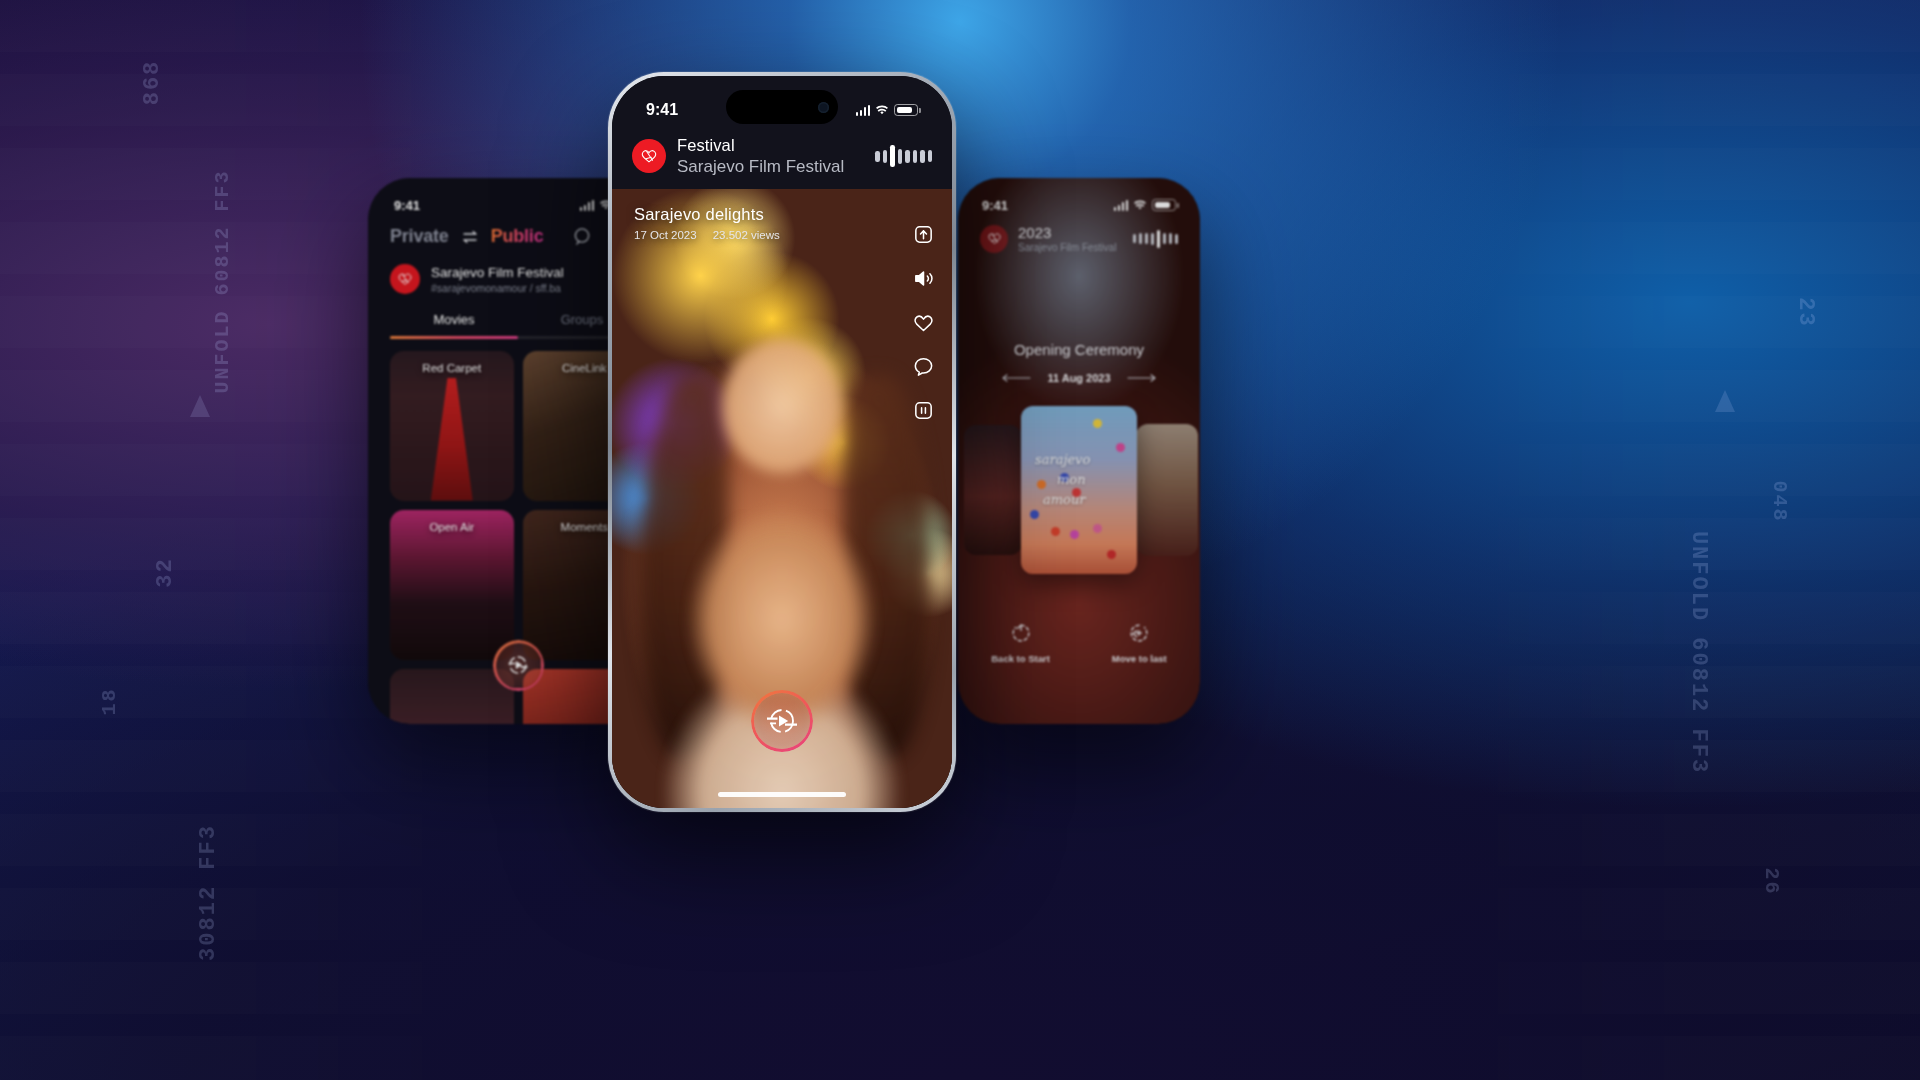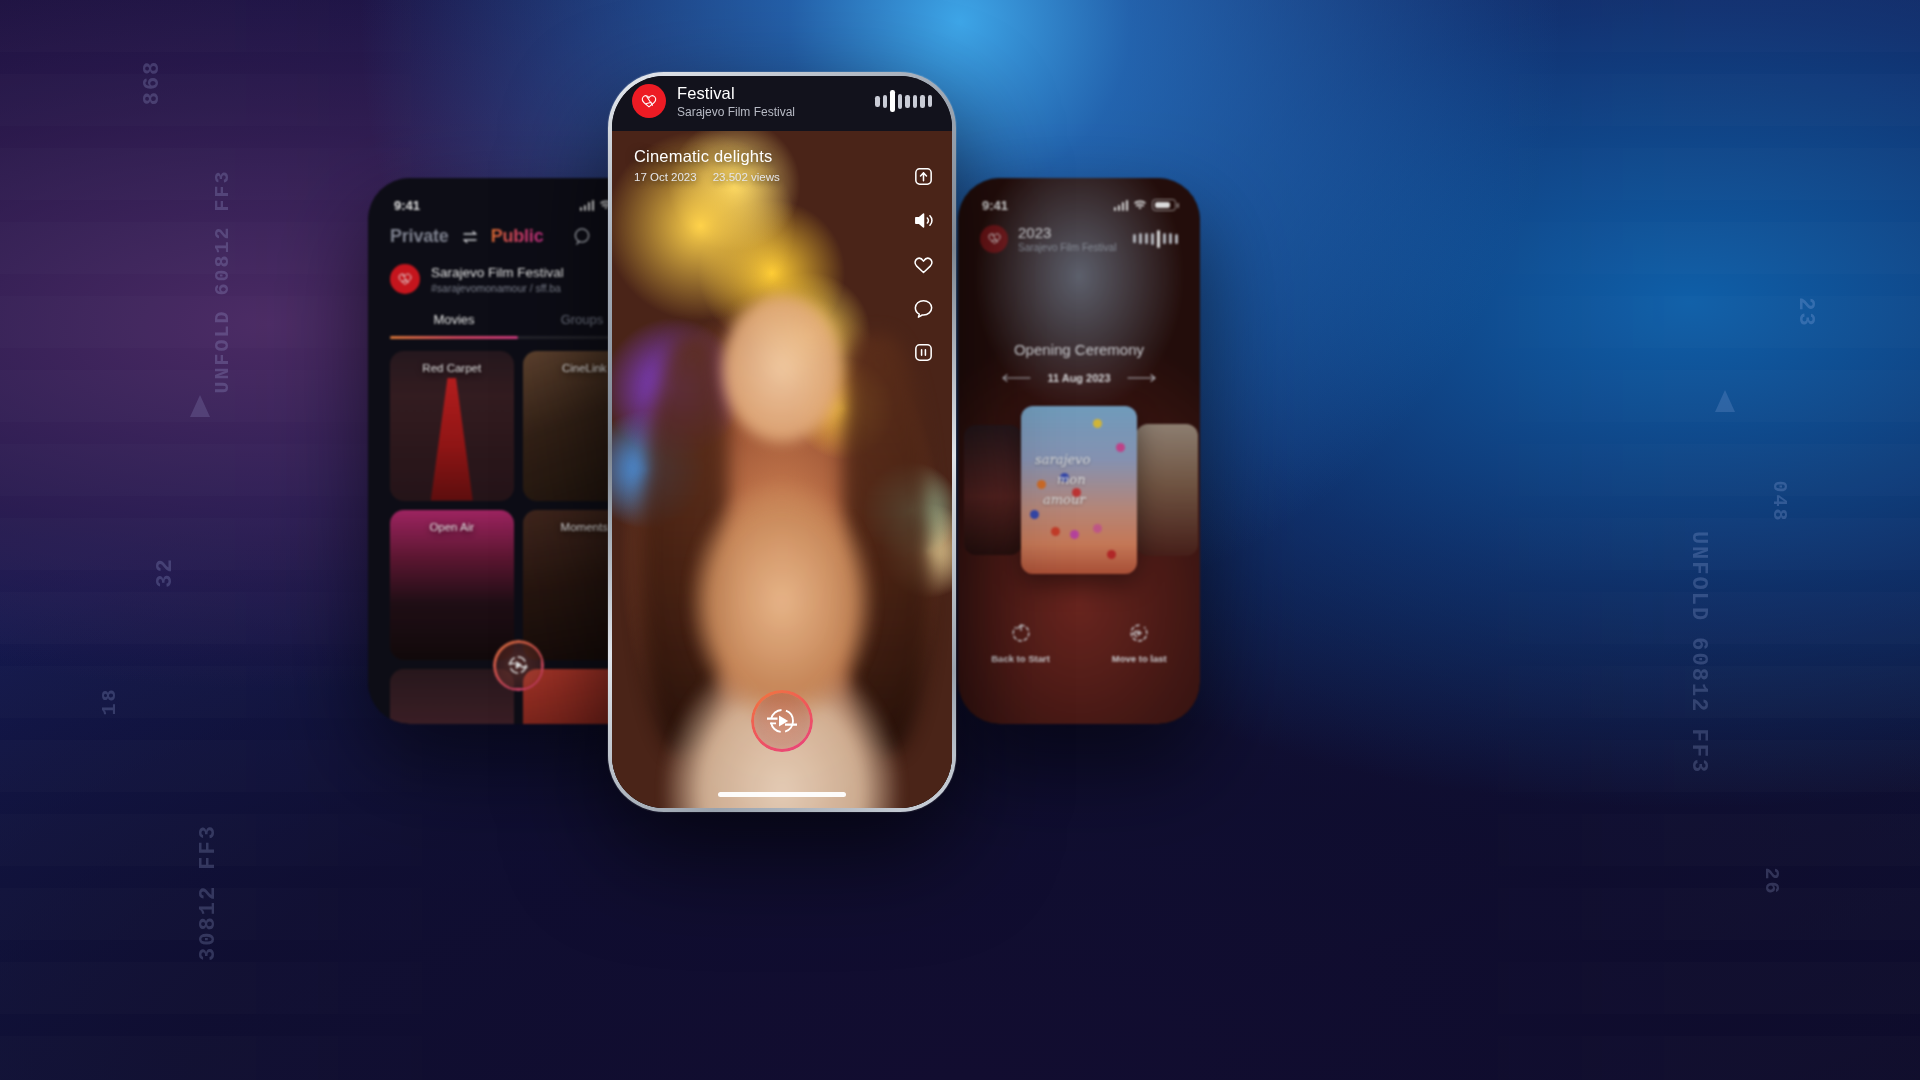--- a/index.html
+++ b/index.html
@@ -124,21 +124,21 @@
     padding:8px 20px 12px 20px;
     background:#12121c;
   }
   .logo {
     width:34px;height:34px;border-radius:50%;background:#ed1b24;
     display:flex;align-items:center;justify-content:center;flex:0 0 auto;
   }
   .logo svg { width:20px;height:20px; }
   .hdr-texts { flex:1; min-width:0; }
   .hdr-title { color:#fff; font-size:16.5px; font-weight:500; line-height:1.15; letter-spacing:.1px; }
-  .hdr-sub { color:#b7bac4; font-size:12px; margin-top:2px; }
+  .hdr-sub { color:#b7bac4; font-size:17px; margin-top:2px; }
   .wave { display:flex; align-items:center; gap:3.2px; height:24px; }
   .wave i { display:block; width:4.3px; border-radius:2.2px; background:#c9ccd6; }
 
   
   .media {
     position:relative; flex:1; overflow:hidden;
     background:
       radial-gradient(circle at 26% 14%, #ffd24a 0%, rgba(255,170,20,.0) 15%),
       radial-gradient(circle at 36% 8%, #ffe27a 0%, rgba(255,190,40,0) 10%),
       radial-gradient(circle at 47% 21%, #ffcc33 0%, rgba(255,160,20,0) 13%),
@@ -530,20 +530,40 @@
         <path d="M15 12.5l9 5.5-9 5.5z" fill="#fff" stroke="none"></path>
         <path d="M5 16h9M22 21h9" stroke-width="2.2" stroke-linecap="butt"></path>
       </svg>
     </div>
   </div>
 </div>
 
 <div class="phone phone-main">
   <div class="main-inner" style="display:flex;flex-direction:column;">
 
+    <div class="statusbar main-status" style="background:#12121c;">
+      <div class="sb-time">9:41</div>
+      <div class="notch">
+          <div class="notch-cam"></div>
+        </div>
+      <div class="sb-right">
+        <div class="bars">
+            <i></i>
+            <i></i>
+            <i></i>
+            <i></i>
+          </div>
+        <svg class="wifi" viewBox="0 0 16 12">
+            <path d="M8 10.2l1.9-2.1a2.8 2.8 0 0 0-3.8 0L8 10.2zM8 6.1c1.4 0 2.7.5 3.7 1.4l1.3-1.4A7.4 7.4 0 0 0 8 4.1c-2 0-3.8.7-5 2l1.3 1.4A5.4 5.4 0 0 1 8 6.1zM8 2.2c2.1 0 4 .8 5.5 2.1l1.3-1.4A9.4 9.4 0 0 0 8 .3C5.4.3 3 1.3 1.2 2.9l1.3 1.4A7.9 7.9 0 0 1 8 2.2z" fill="#fff"></path>
+          </svg>
+        <div class="batt">
+            <i></i>
+          </div>
+      </div>
+    </div>
 
     <div class="main-header">
       <div class="logo">
         <svg viewBox="0 0 24 24" fill="none" stroke="#fff" stroke-width="1.25" stroke-linecap="round">
             <path d="M5 7.2c2-2.5 5.6-2.1 7 .9 1.4-3 5-3.4 7-.9 1.8 2.2.8 5.1-1.5 7.2L12 19l-5.5-4.6C4.2 12.3 3.2 9.4 5 7.2z"></path>
             <path d="M9.2 6.6L16.2 17.2"></path>
             <path d="M14.8 13.6L8.4 15.2"></path>
           </svg>
       </div>
       <div class="hdr-texts">
@@ -561,21 +581,21 @@
           <i style="height:12px"></i>
       </div>
     </div>
 
     <div class="media">
       <div class="hair-l"></div>
       <div class="hair-r"></div>
       <div class="portrait"></div>
 
       <div class="media-cap">
-        <div class="cap-title">Cinematic delights</div>
+        <div class="cap-title">Sarajevo delights</div>
         <div class="cap-meta">
           <span>17 Oct 2023</span>
           <span>23.502 views</span>
         </div>
       </div>
 
       <div class="rail">
         <div class="rail-btn">
           <svg viewBox="0 0 24 24" fill="none" stroke="#fff" stroke-width="1.6" stroke-linecap="round" stroke-linejoin="round">
               <rect x="4" y="4" width="16" height="16" rx="4"></rect>

